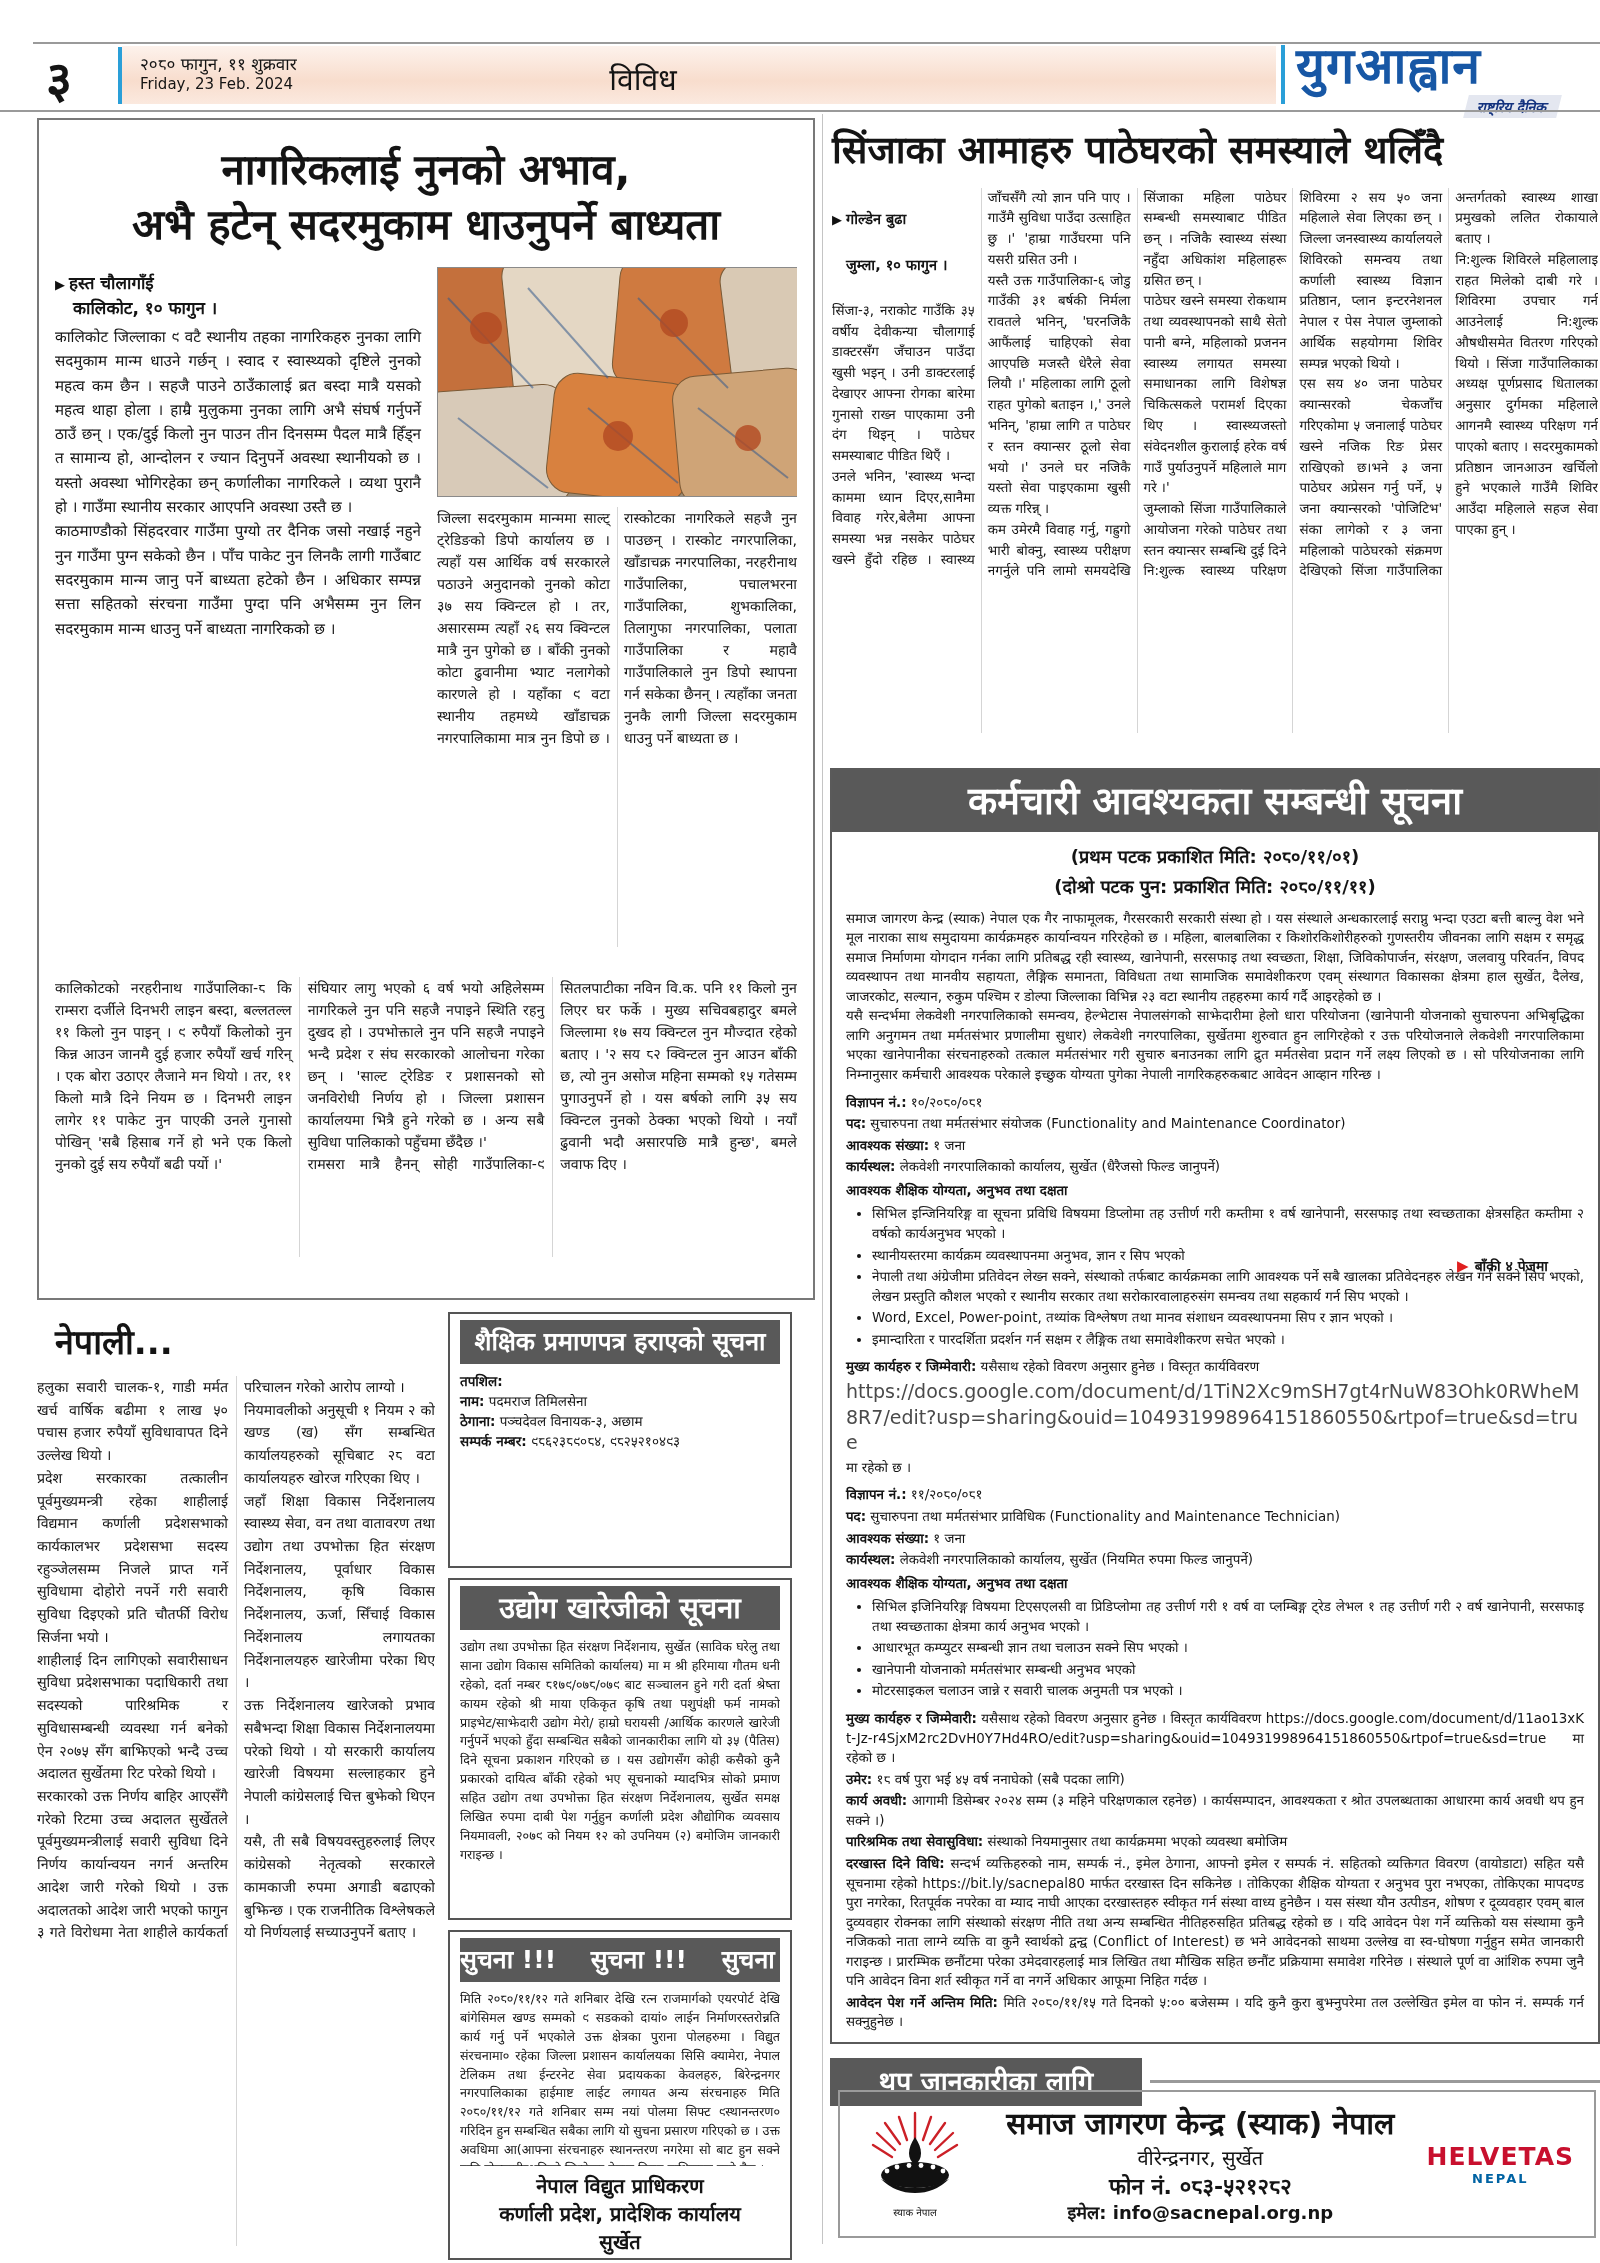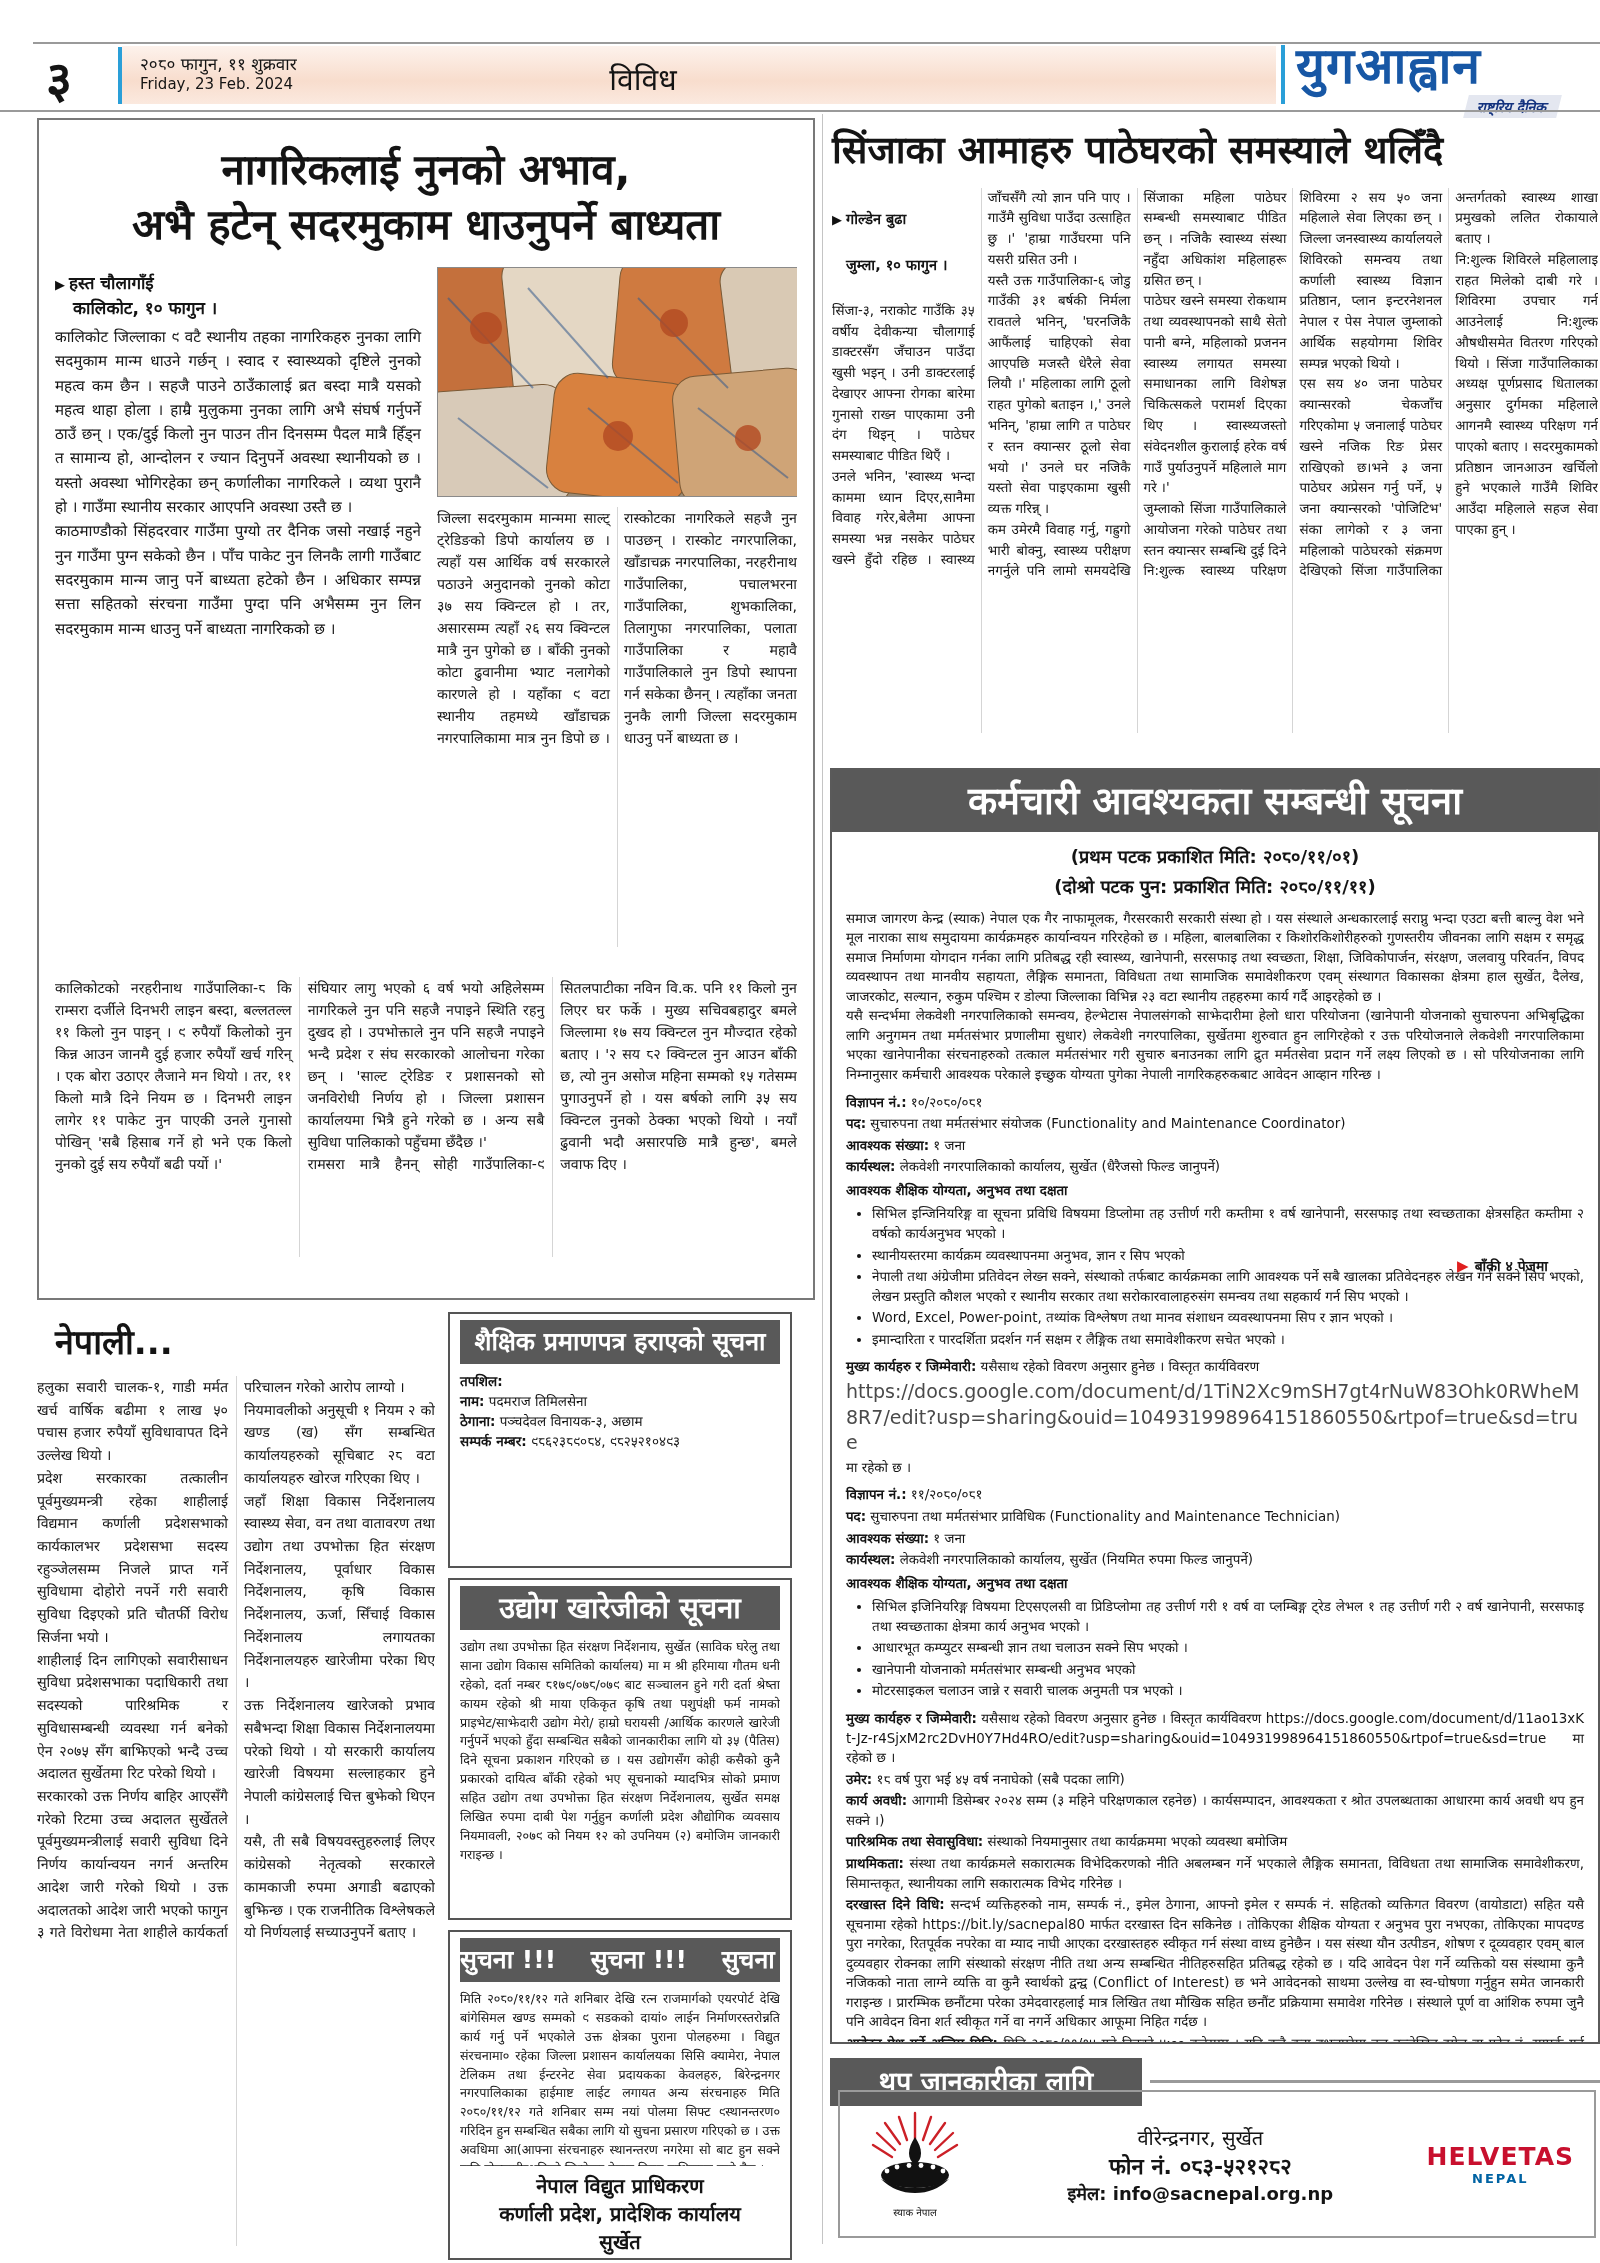--- a/index.html
+++ b/index.html
@@ -236,21 +236,20 @@
       <div class="job-line">
         <span class="lbl">मुख्य कार्यहरु र जिम्मेवारी:</span>
         <span>यसैसाथ रहेको विवरण अनुसार हुनेछ । विस्तृत कार्यविवरण</span>
         <span class="inlineurl">https://docs.google.com/document/d/11ao13xKt-Jz-r4SjxM2rc2DvH0Y7Hd4RO/edit?usp=sharing&amp;ouid=104931998964151860550&amp;rtpof=true&amp;sd=true</span>
         <span>मा रहेको छ ।</span>
       </div>
 
       <div class="job-line"><span class="lbl">उमेर:</span> <span>१८ वर्ष पुरा भई ४५ वर्ष ननाघेको (सबै पदका लागि)</span></div>
       <div class="job-line"><span class="lbl">कार्य अवधी:</span> <span>आगामी डिसेम्बर २०२४ सम्म (३ महिने परिक्षणकाल रहनेछ) । कार्यसम्पादन, आवश्यकता र श्रोत उपलब्धताका आधारमा कार्य अवधी थप हुन सक्ने ।)</span></div>
       <div class="job-line"><span class="lbl">पारिश्रमिक तथा सेवासुविधा:</span> <span>संस्थाको नियमानुसार तथा कार्यक्रममा भएको व्यवस्था बमोजिम</span></div>
-      <div class="job-line"><span class="lbl">प्राथमिकता:</span> <span>संस्था तथा कार्यक्रमले सकारात्मक विभेदिकरणको नीति अबलम्बन गर्ने भएकाले लैङ्गिक समानता, विविधता तथा सामाजिक समावेशीकरण, सिमान्तकृत, स्थानीयका लागि सकारात्मक विभेद गरिनेछ ।</span></div>
       <div class="job-line"><span class="lbl">दरखास्त दिने विधि:</span> <span>सन्दर्भ व्यक्तिहरुको नाम, सम्पर्क नं., इमेल ठेगाना, आफ्नो इमेल र सम्पर्क नं. सहितको व्यक्तिगत विवरण (वायोडाटा) सहित यसै सूचनामा रहेको https://bit.ly/sacnepal80 मार्फत दरखास्त दिन सकिनेछ । तोकिएका शैक्षिक योग्यता र अनुभव पुरा नभएका, तोकिएका मापदण्ड पुरा नगरेका, रितपूर्वक नपरेका वा म्याद नाघी आएका दरखास्तहरु स्वीकृत गर्न संस्था वाध्य हुनेछैन । यस संस्था यौन उत्पीडन, शोषण र दूव्यवहार एवम् बाल दुव्यवहार रोक्नका लागि संस्थाको संरक्षण नीति तथा अन्य सम्बन्धित नीतिहरुसहित प्रतिबद्ध रहेको छ । यदि आवेदन पेश गर्ने व्यक्तिको यस संस्थामा कुनै नजिकको नाता लाग्ने व्यक्ति वा कुनै स्वार्थको द्वन्द्व (Conflict of Interest) छ भने आवेदनको साथमा उल्लेख वा स्व-घोषणा गर्नुहुन समेत जानकारी गराइन्छ । प्रारम्भिक छनौंटमा परेका उमेदवारहलाई मात्र लिखित तथा मौखिक सहित छनौंट प्रक्रियामा समावेश गरिनेछ । संस्थाले पूर्ण वा आंशिक रुपमा जुनै पनि आवेदन विना शर्त स्वीकृत गर्ने वा नगर्ने अधिकार आफूमा निहित गर्दछ ।</span></div>
       <div class="job-line"><span class="lbl">आवेदन पेश गर्ने अन्तिम मिति:</span> <span>मिति २०८०/११/१५ गते दिनको ५:०० बजेसम्म । यदि कुनै कुरा बुझ्नुपरेमा तल उल्लेखित इमेल वा फोन नं. सम्पर्क गर्न सक्नुहुनेछ ।</span></div>
     </div>
   </div>
 
   <div class="darkbar moreinfo">थप जानकारीका लागि</div>
   <div class="contact-rule"></div>
   <div class="contact-box">
     <div class="diya">
       <svg width="100" height="96" viewBox="0 0 100 96">
@@ -273,20 +272,21 @@
             <circle cx="44" cy="56.5" r="2.4"></circle>
             <circle cx="56" cy="56.5" r="2.4"></circle>
             <circle cx="68" cy="58" r="2.4"></circle>
             <circle cx="78" cy="62" r="2.4"></circle>
           </g>
         <path d="M16 70 Q50 88 84 70 Q70 84 50 84 Q30 84 16 70Z" fill="#111"></path>
       </svg>
       <div class="diya-caption">स्याक नेपाल</div>
     </div>
     <div class="contact-mid">
+      <div class="contact-org">समाज जागरण केन्द्र (स्याक) नेपाल</div>
       <div class="contact-addr">वीरेन्द्रनगर, सुर्खेत</div>
       <div class="contact-phone">फोन नं. ०८३-५२१२८२</div>
       <div class="contact-email"><span>इमेल:</span> <span>info@sacnepal.org.np</span></div>
     </div>
     <div class="helvetas">
       <div class="helvetas-main">HELVETAS</div>
       <div class="helvetas-sub">NEPAL</div>
     </div>
   </div>
 

